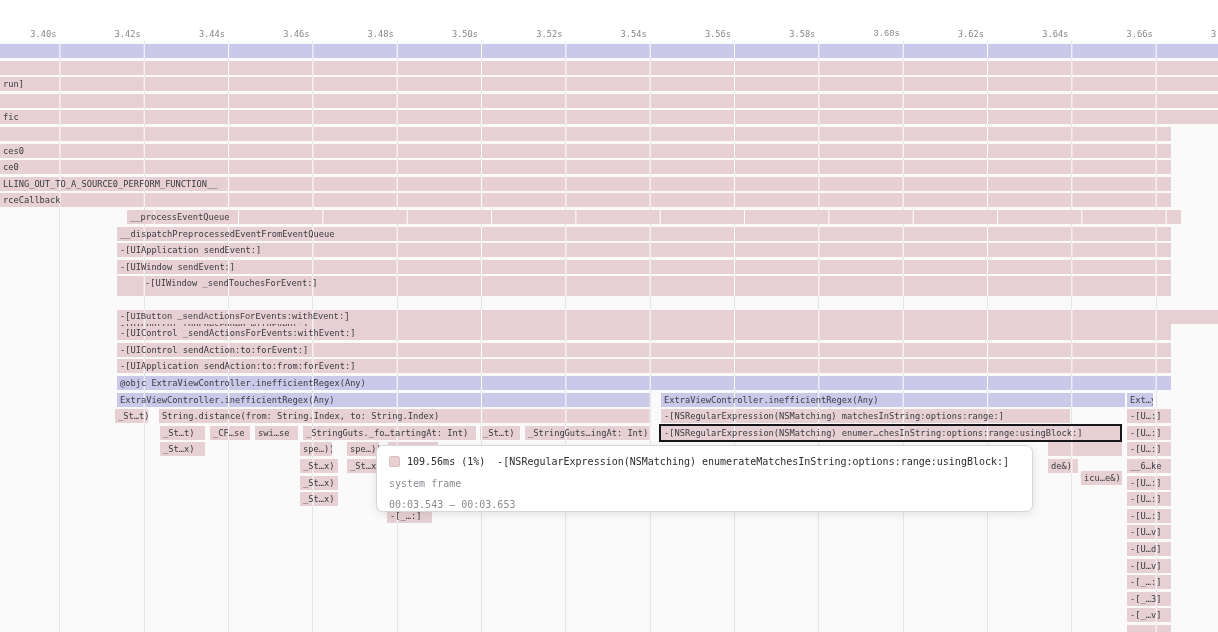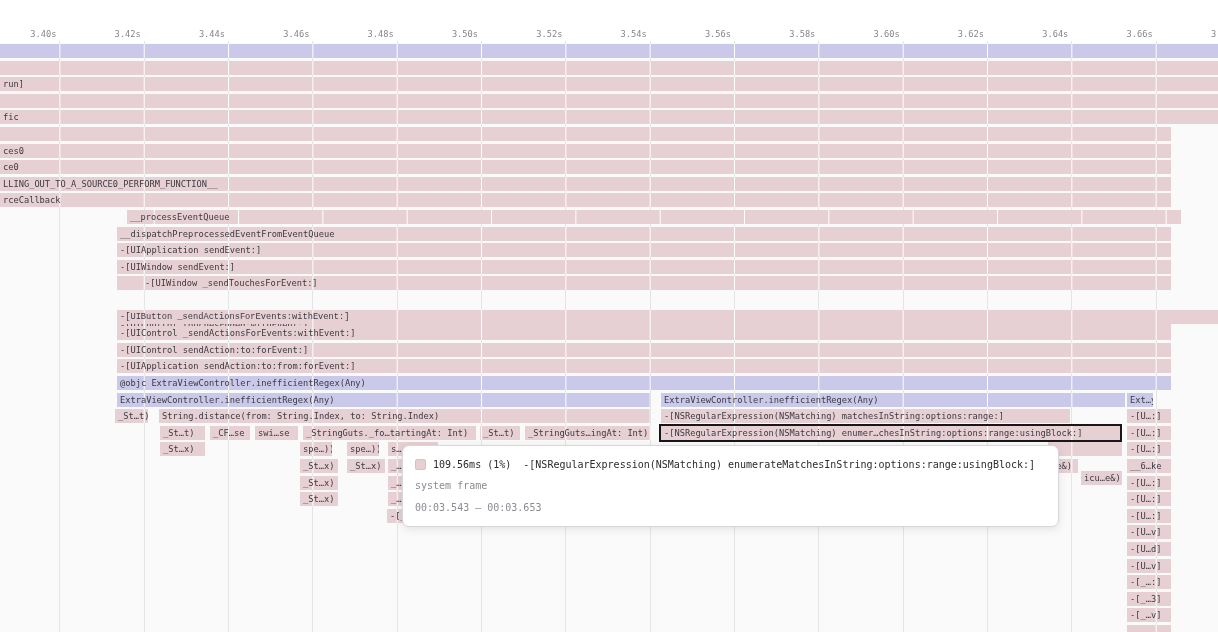--- a/index.html
+++ b/index.html
@@ -65,42 +65,42 @@
       <div class="tlabel" style="left: 59.4px; color: rgb(134, 134, 139);">3.40s</div>
       <div class="tlabel" style="left: 143.73px; color: rgb(134, 134, 139);">3.42s</div>
       <div class="tlabel" style="left: 228.06px; color: rgb(134, 134, 139);">3.44s</div>
       <div class="tlabel" style="left: 312.39px; color: rgb(134, 134, 139);">3.46s</div>
       <div class="tlabel" style="left: 396.72px; color: rgb(134, 134, 139);">3.48s</div>
       <div class="tlabel" style="left: 481.05px; color: rgb(134, 134, 139);">3.50s</div>
       <div class="tlabel" style="left: 565.38px; color: rgb(134, 134, 139);">3.52s</div>
       <div class="tlabel" style="left: 649.71px; color: rgb(134, 134, 139);">3.54s</div>
       <div class="tlabel" style="left: 734.04px; color: rgb(134, 134, 139);">3.56s</div>
       <div class="tlabel" style="left: 818.37px; color: rgb(134, 134, 139);">3.58s</div>
-      <div class="tlabel" style="left: 902.7px; color: rgb(134, 134, 139);">3.60s</div>
+      <div class="tlabel" style="left: 902.7px; color: rgb(134, 134, 139); font-family: Liberation Mono, monospace;">3.60s</div>
       <div class="tlabel" style="left: 987.03px; color: rgb(134, 134, 139);">3.62s</div>
       <div class="tlabel" style="left: 1071.36px; color: rgb(134, 134, 139);">3.64s</div>
       <div class="tlabel" style="left: 1155.69px; color: rgb(134, 134, 139);">3.66s</div>
       <div class="tlabel partial" style="left: 1211px; color: rgb(134, 134, 139);">3.</div>
     </div>
   <div id="flame">
       <div class="bar usr" style="left: 0px; top: 44px; width: 1218px; height: 14px; background-image: linear-gradient(90deg, rgb(255, 255, 255) 0px, rgb(255, 255, 255) 1.3px, rgba(0, 0, 0, 0) 1.3px); background-size: 84.33px 100%; background-position: 59.4px 0px;"></div>
       <div class="bar sys" style="left: 0px; top: 60.6px; width: 1218px; height: 14px; background-image: linear-gradient(90deg, rgb(255, 255, 255) 0px, rgb(255, 255, 255) 1.3px, rgba(0, 0, 0, 0) 1.3px); background-size: 84.33px 100%; background-position: 59.4px 0px;"></div>
       <div class="bar sys" style="left: 0px; top: 77.2px; width: 1218px; height: 14px; background-image: linear-gradient(90deg, rgb(255, 255, 255) 0px, rgb(255, 255, 255) 1.3px, rgba(0, 0, 0, 0) 1.3px); background-size: 84.33px 100%; background-position: 59.4px 0px;">run]</div>
       <div class="bar sys" style="left: 0px; top: 93.8px; width: 1218px; height: 14px; background-image: linear-gradient(90deg, rgb(255, 255, 255) 0px, rgb(255, 255, 255) 1.3px, rgba(0, 0, 0, 0) 1.3px); background-size: 84.33px 100%; background-position: 59.4px 0px;"></div>
       <div class="bar sys" style="left: 0px; top: 110.4px; width: 1218px; height: 14px; background-image: linear-gradient(90deg, rgb(255, 255, 255) 0px, rgb(255, 255, 255) 1.3px, rgba(0, 0, 0, 0) 1.3px); background-size: 84.33px 100%; background-position: 59.4px 0px;">fic</div>
       <div class="bar sys" style="left: 0px; top: 127px; width: 1171px; height: 14px; background-image: linear-gradient(90deg, rgb(255, 255, 255) 0px, rgb(255, 255, 255) 1.3px, rgba(0, 0, 0, 0) 1.3px); background-size: 84.33px 100%; background-position: 59.4px 0px;"></div>
       <div class="bar sys" style="left: 0px; top: 143.6px; width: 1171px; height: 14px; background-image: linear-gradient(90deg, rgb(255, 255, 255) 0px, rgb(255, 255, 255) 1.3px, rgba(0, 0, 0, 0) 1.3px); background-size: 84.33px 100%; background-position: 59.4px 0px;">ces0</div>
       <div class="bar sys" style="left: 0px; top: 160.2px; width: 1171px; height: 14px; background-image: linear-gradient(90deg, rgb(255, 255, 255) 0px, rgb(255, 255, 255) 1.3px, rgba(0, 0, 0, 0) 1.3px); background-size: 84.33px 100%; background-position: 59.4px 0px;">ce0</div>
       <div class="bar sys" style="left: 0px; top: 176.8px; width: 1171px; height: 14px; background-image: linear-gradient(90deg, rgb(255, 255, 255) 0px, rgb(255, 255, 255) 1.3px, rgba(0, 0, 0, 0) 1.3px); background-size: 84.33px 100%; background-position: 59.4px 0px;">LLING_OUT_TO_A_SOURCE0_PERFORM_FUNCTION__</div>
       <div class="bar sys" style="left: 0px; top: 193.4px; width: 1171px; height: 14px; background-image: linear-gradient(90deg, rgb(255, 255, 255) 0px, rgb(255, 255, 255) 1.3px, rgba(0, 0, 0, 0) 1.3px); background-size: 84.33px 100%; background-position: 59.4px 0px;">rceCallback</div>
       <div class="bar sys" style="left: 117px; top: 210px; width: 1054px; height: 14px; background-image: linear-gradient(90deg, rgb(255, 255, 255) 0px, rgb(255, 255, 255) 1.3px, rgba(0, 0, 0, 0) 1.3px); background-size: 84.33px 100%; background-position: 26.73px 0px; margin-left: 10px;">__processEventQueue</div>
       <div class="bar sys" style="left: 117px; top: 226.6px; width: 1054px; height: 14px; background-image: linear-gradient(90deg, rgb(255, 255, 255) 0px, rgb(255, 255, 255) 1.3px, rgba(0, 0, 0, 0) 1.3px); background-size: 84.33px 100%; background-position: 26.73px 0px;">__dispatchPreprocessedEventFromEventQueue</div>
       <div class="bar sys" style="left: 117px; top: 243.2px; width: 1054px; height: 14px; background-image: linear-gradient(90deg, rgb(255, 255, 255) 0px, rgb(255, 255, 255) 1.3px, rgba(0, 0, 0, 0) 1.3px); background-size: 84.33px 100%; background-position: 26.73px 0px;">-[UIApplication sendEvent:]</div>
       <div class="bar sys" style="left: 117px; top: 259.8px; width: 1054px; height: 14px; background-image: linear-gradient(90deg, rgb(255, 255, 255) 0px, rgb(255, 255, 255) 1.3px, rgba(0, 0, 0, 0) 1.3px); background-size: 84.33px 100%; background-position: 26.73px 0px;">-[UIWindow sendEvent:]</div>
-      <div class="bar sys" style="left: 117px; top: 276.4px; width: 1054px; height: 14px; background-image: linear-gradient(90deg, rgb(255, 255, 255) 0px, rgb(255, 255, 255) 1.3px, rgba(0, 0, 0, 0) 1.3px); background-size: 84.33px 100%; background-position: 26.73px 0px; padding-left: 28px;">-[UIWindow _sendTouchesForEvent:]</div>
+      <div class="bar sys" style="left: 117px; top: 276.4px; width: 1054px; height: 20px; background-image: linear-gradient(90deg, rgb(255, 255, 255) 0px, rgb(255, 255, 255) 1.3px, rgba(0, 0, 0, 0) 1.3px); background-size: 84.33px 100%; background-position: 26.73px 0px; padding-left: 28px;">-[UIWindow _sendTouchesForEvent:]</div>
       <div class="bar sys" style="left: 117px; top: 293px; width: 1054px; height: 14px; background-image: linear-gradient(90deg, rgb(255, 255, 255) 0px, rgb(255, 255, 255) 1.3px, rgba(0, 0, 0, 0) 1.3px); background-size: 84.33px 100%; background-position: 26.73px 0px; margin-top: 25px;">-[UIControl touchesEnded:withEvent:]</div>
       <div class="bar sys" style="left: 117px; top: 309.6px; width: 1186px; height: 14px; background-image: linear-gradient(90deg, rgb(255, 255, 255) 0px, rgb(255, 255, 255) 1.3px, rgba(0, 0, 0, 0) 1.3px); background-size: 84.33px 100%; background-position: 26.73px 0px; font-family: Liberation Mono, monospace;">-[UIButton _sendActionsForEvents:withEvent:]</div>
       <div class="bar sys" style="left: 117px; top: 326.2px; width: 1054px; height: 14px; background-image: linear-gradient(90deg, rgb(255, 255, 255) 0px, rgb(255, 255, 255) 1.3px, rgba(0, 0, 0, 0) 1.3px); background-size: 84.33px 100%; background-position: 26.73px 0px;">-[UIControl _sendActionsForEvents:withEvent:]</div>
       <div class="bar sys" style="left: 117px; top: 342.8px; width: 1054px; height: 14px; background-image: linear-gradient(90deg, rgb(255, 255, 255) 0px, rgb(255, 255, 255) 1.3px, rgba(0, 0, 0, 0) 1.3px); background-size: 84.33px 100%; background-position: 26.73px 0px;">-[UIControl sendAction:to:forEvent:]</div>
       <div class="bar sys" style="left: 117px; top: 359.4px; width: 1054px; height: 14px; background-image: linear-gradient(90deg, rgb(255, 255, 255) 0px, rgb(255, 255, 255) 1.3px, rgba(0, 0, 0, 0) 1.3px); background-size: 84.33px 100%; background-position: 26.73px 0px;">-[UIApplication sendAction:to:from:forEvent:]</div>
       <div class="bar usr" style="left: 117px; top: 376px; width: 1054px; height: 14px; background-image: linear-gradient(90deg, rgb(255, 255, 255) 0px, rgb(255, 255, 255) 1.3px, rgba(0, 0, 0, 0) 1.3px); background-size: 84.33px 100%; background-position: 26.73px 0px;">@objc ExtraViewController.inefficientRegex(Any)</div>
       <div class="bar usr" style="left: 117px; top: 392.6px; width: 533px; height: 14px; background-image: linear-gradient(90deg, rgb(255, 255, 255) 0px, rgb(255, 255, 255) 1.3px, rgba(0, 0, 0, 0) 1.3px); background-size: 84.33px 100%; background-position: 26.73px 0px;">ExtraViewController.inefficientRegex(Any)</div>
       <div class="bar usr" style="left: 661px; top: 392.6px; width: 464px; height: 14px; background-image: linear-gradient(90deg, rgb(255, 255, 255) 0px, rgb(255, 255, 255) 1.3px, rgba(0, 0, 0, 0) 1.3px); background-size: 84.33px 100%; background-position: 73.04px 0px;">ExtraViewController.inefficientRegex(Any)</div>
       <div class="bar usr" style="left: 1127px; top: 392.6px; width: 26px; height: 14px; background-image: linear-gradient(90deg, rgb(255, 255, 255) 0px, rgb(255, 255, 255) 1.3px, rgba(0, 0, 0, 0) 1.3px); background-size: 84.33px 100%; background-position: 28.69px 0px;">Ext…y)</div>
       <div class="bar sys" style="left: 115px; top: 409.2px; width: 33px; height: 14px; background-image: linear-gradient(90deg, rgb(255, 255, 255) 0px, rgb(255, 255, 255) 1.3px, rgba(0, 0, 0, 0) 1.3px); background-size: 84.33px 100%; background-position: 28.73px 0px;">_St…t)</div>
@@ -136,21 +136,21 @@
       <div class="bar sys" style="left: 387px; top: 508.8px; width: 45px; height: 14px; background-image: linear-gradient(90deg, rgb(255, 255, 255) 0px, rgb(255, 255, 255) 1.3px, rgba(0, 0, 0, 0) 1.3px); background-size: 84.33px 100%; background-position: 9.72px 0px;">-[_…:]</div>
       <div class="bar sys" style="left: 1127px; top: 508.8px; width: 44px; height: 14px; background-image: linear-gradient(90deg, rgb(255, 255, 255) 0px, rgb(255, 255, 255) 1.3px, rgba(0, 0, 0, 0) 1.3px); background-size: 84.33px 100%; background-position: 28.69px 0px;">-[U…:]</div>
       <div class="bar sys" style="left: 1127px; top: 525.4px; width: 44px; height: 14px; background-image: linear-gradient(90deg, rgb(255, 255, 255) 0px, rgb(255, 255, 255) 1.3px, rgba(0, 0, 0, 0) 1.3px); background-size: 84.33px 100%; background-position: 28.69px 0px;">-[U…v]</div>
       <div class="bar sys" style="left: 1127px; top: 542px; width: 44px; height: 14px; background-image: linear-gradient(90deg, rgb(255, 255, 255) 0px, rgb(255, 255, 255) 1.3px, rgba(0, 0, 0, 0) 1.3px); background-size: 84.33px 100%; background-position: 28.69px 0px;">-[U…d]</div>
       <div class="bar sys" style="left: 1127px; top: 558.6px; width: 44px; height: 14px; background-image: linear-gradient(90deg, rgb(255, 255, 255) 0px, rgb(255, 255, 255) 1.3px, rgba(0, 0, 0, 0) 1.3px); background-size: 84.33px 100%; background-position: 28.69px 0px;">-[U…v]</div>
       <div class="bar sys" style="left: 1127px; top: 575.2px; width: 44px; height: 14px; background-image: linear-gradient(90deg, rgb(255, 255, 255) 0px, rgb(255, 255, 255) 1.3px, rgba(0, 0, 0, 0) 1.3px); background-size: 84.33px 100%; background-position: 28.69px 0px;">-[_…:]</div>
       <div class="bar sys" style="left: 1127px; top: 591.8px; width: 44px; height: 14px; background-image: linear-gradient(90deg, rgb(255, 255, 255) 0px, rgb(255, 255, 255) 1.3px, rgba(0, 0, 0, 0) 1.3px); background-size: 84.33px 100%; background-position: 28.69px 0px;">-[_…3]</div>
       <div class="bar sys" style="left: 1127px; top: 608.4px; width: 44px; height: 14px; background-image: linear-gradient(90deg, rgb(255, 255, 255) 0px, rgb(255, 255, 255) 1.3px, rgba(0, 0, 0, 0) 1.3px); background-size: 84.33px 100%; background-position: 28.69px 0px;">-[_…v]</div>
       <div class="bar sys" style="left: 1127px; top: 625px; width: 44px; height: 14px; background-image: linear-gradient(90deg, rgb(255, 255, 255) 0px, rgb(255, 255, 255) 1.3px, rgba(0, 0, 0, 0) 1.3px); background-size: 84.33px 100%; background-position: 28.69px 0px;"></div>
     </div>
-  <div id="tooltip" style="left: 402px; top: 445px; width: 657px; height: 82px; justify-content: center;">
+  <div id="tooltip" style="left: 376px; top: 445px; width: 657px; height: 67px;">
     <div class="tt-line tt-title">
       <span class="tt-swatch" style="background: rgb(232, 207, 210);"></span>
       <span>109.56ms (1%)  -[NSRegularExpression(NSMatching) enumerateMatchesInString:options:range:usingBlock:]</span>
     </div>
     <div class="tt-line tt-sub">system frame</div>
     <div class="tt-line tt-sub">00:03.543 — 00:03.653</div>
   </div>
 </div>
 
 </body></html>

